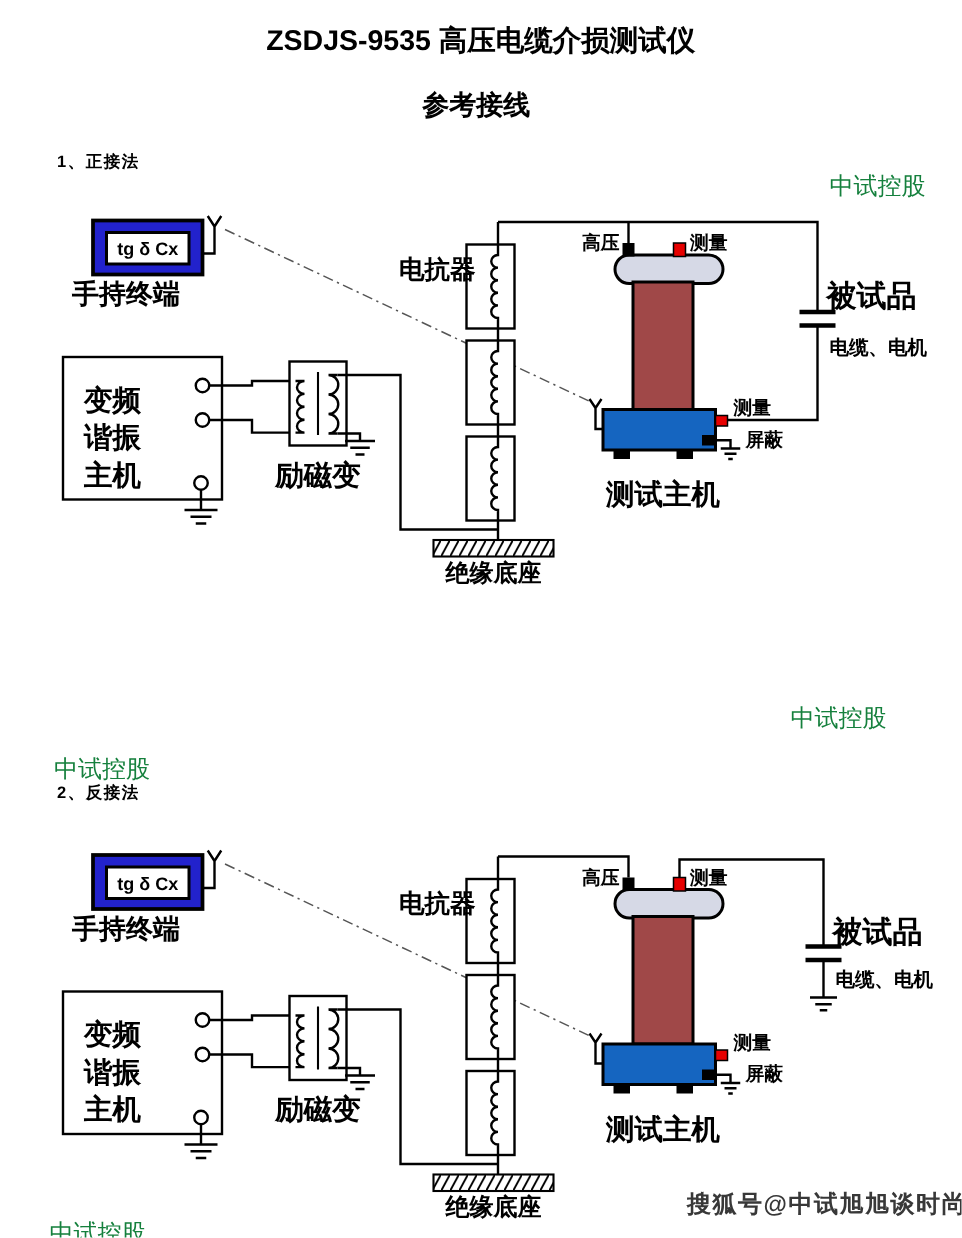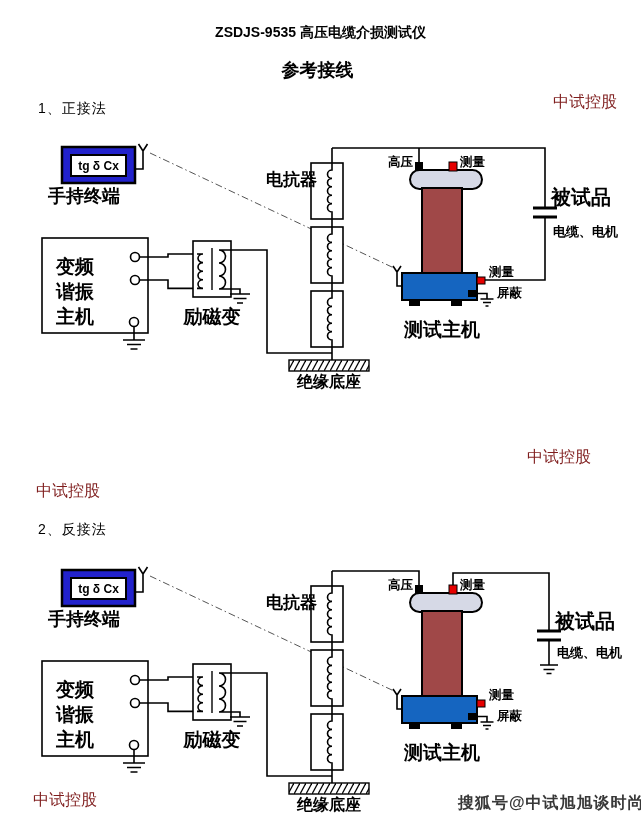--- a/index.html
+++ b/index.html
@@ -1,24 +1,24 @@
 <!DOCTYPE html>
 <html><head>
 <meta charset="utf-8">
 <style>
   html,body{margin:0;padding:0;}
   body{
     width:641px;height:825px;position:relative;background:#fff;overflow:hidden;
     font-family:"Liberation Sans","DejaVu Sans",sans-serif;color:#000;
   }
   .abs{position:absolute;white-space:nowrap;}
-  .title{left:0;top:24px;width:641px;text-align:center;font-size:14px;font-weight:bold;}
+  .title{left:0;top:14px;width:641px;text-align:center;font-size:19px;font-weight:bold;}
   .subtitle{left:0;top:58px;width:635px;text-align:center;font-size:18px;font-weight:bold;}
-  .sec-heading{left:38px;font-size:14px;font-weight:normal;letter-spacing:1px;}
-  .watermark{font-size:16px;color:#7f1d1d;font-weight:400;}
+  .sec-heading{left:38px;font-size:11px;font-weight:bold;letter-spacing:1px;}
+  .watermark{font-size:16px;color:#15803d;font-weight:400;margin-top:22px;}
   .sohu{font-size:16px;color:#383838;font-weight:bold;letter-spacing:1px;}
   svg.diagram{position:absolute;left:0;width:641px;height:250px;}
   .wire{fill:none;stroke:#000;stroke-width:1.6;}
   .wirethin{fill:none;stroke:#000;stroke-width:1.4;}
   .plate{fill:none;stroke:#000;stroke-width:3;}
   .box{fill:#fff;stroke:#000;stroke-width:1.6;}
   .lbl{font-family:"Liberation Sans","DejaVu Sans",sans-serif;font-weight:bold;fill:#000;}
   .dash{fill:none;stroke:#555;stroke-width:1;stroke-dasharray:7 3 1.5 3;}
 </style>
 </head>

